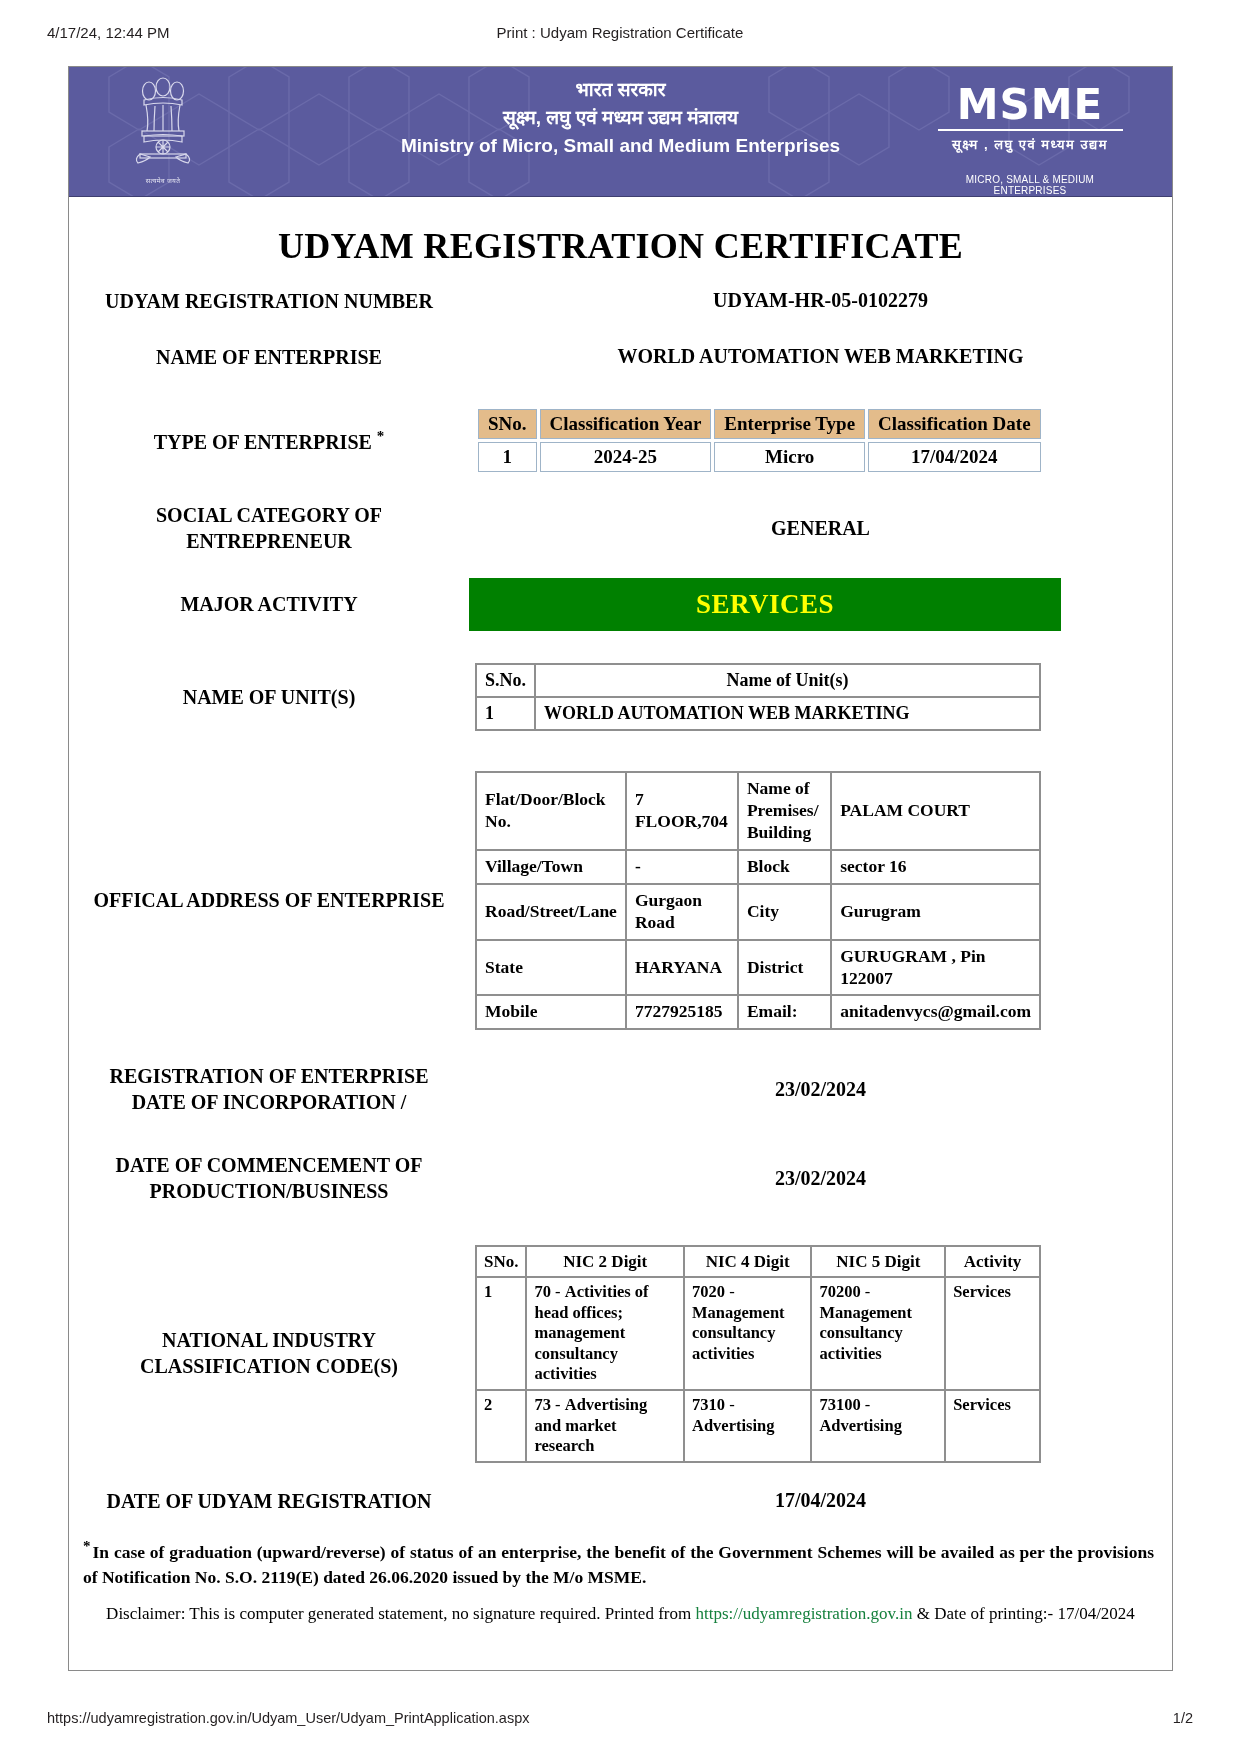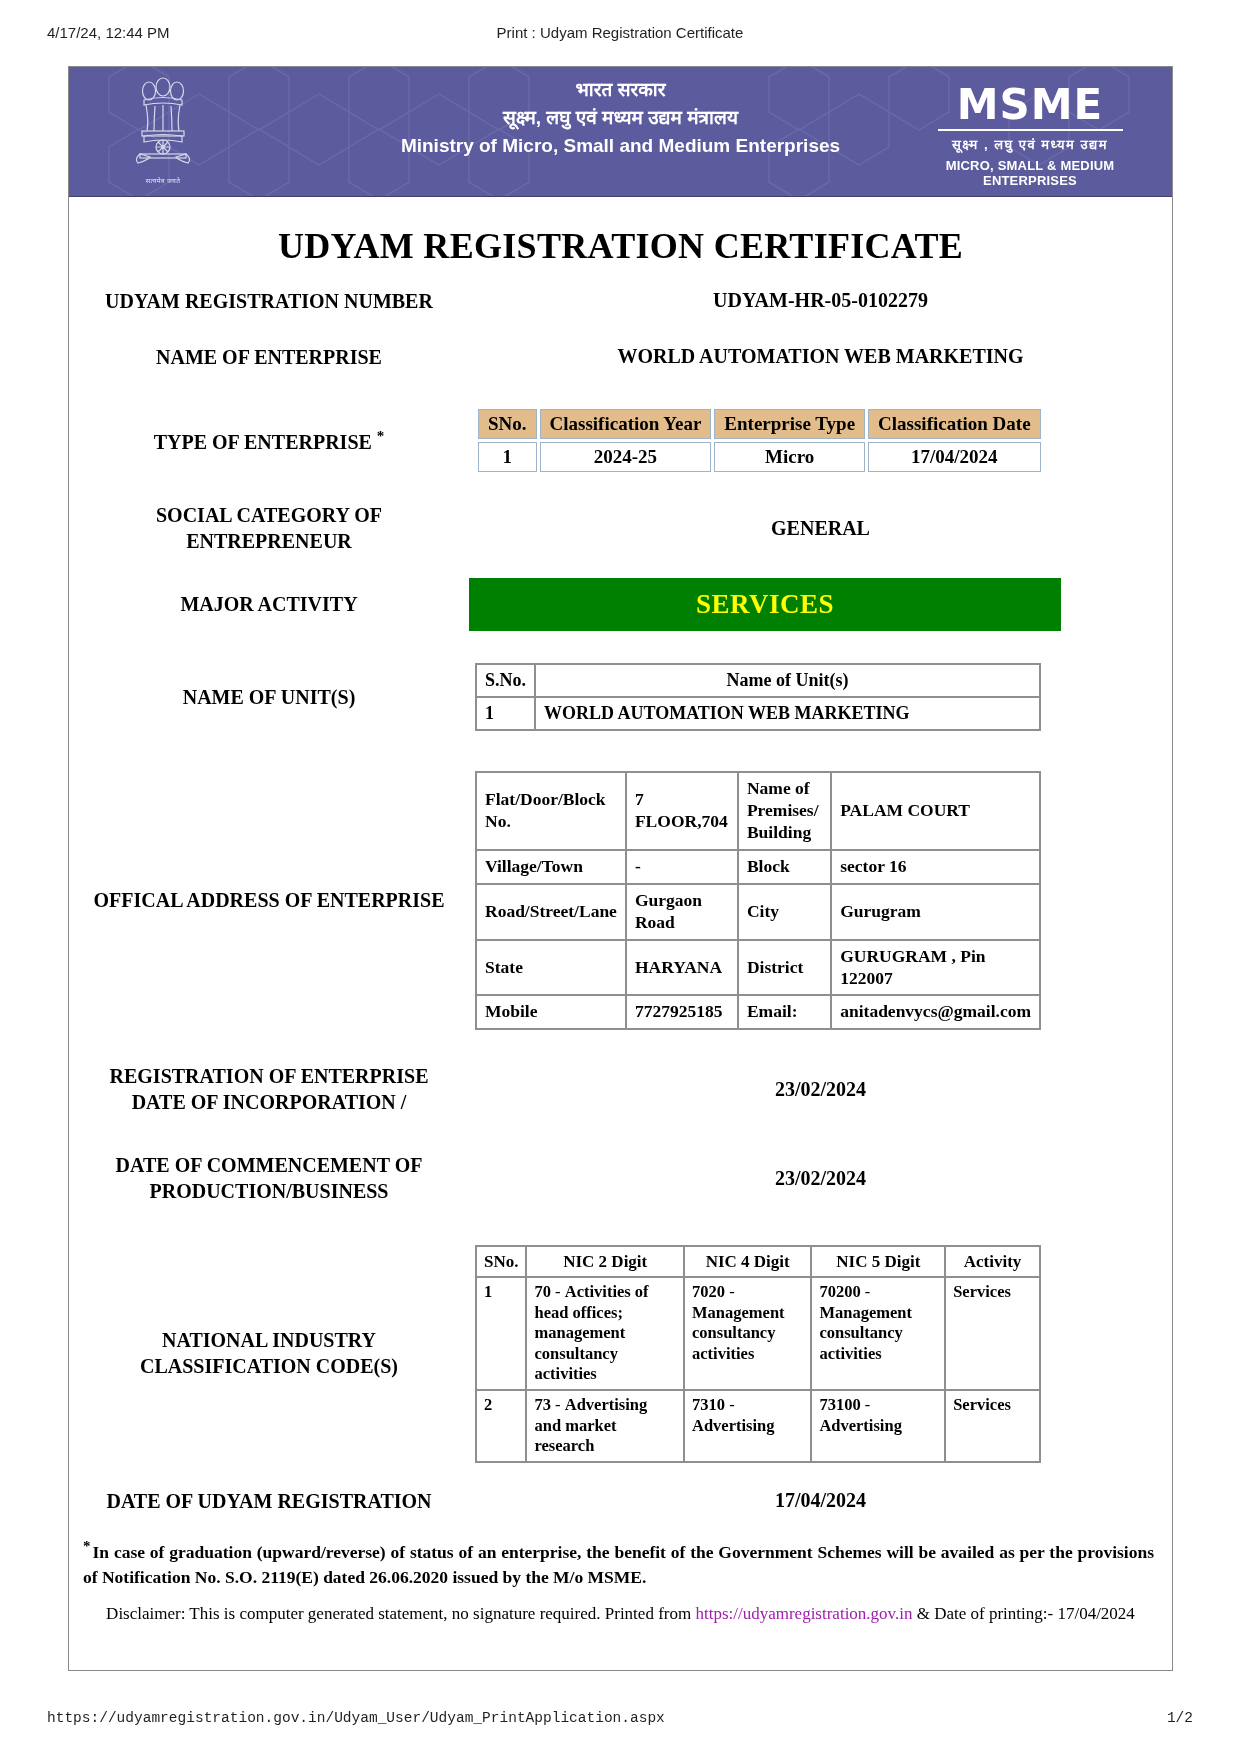--- a/index.html
+++ b/index.html
@@ -26,21 +26,21 @@
     font-size: 15px;
     color: #231f20;
   }
   .print-head .ph-left { position: absolute; left: 47px; top: 0; }
   .print-head .ph-center { position: absolute; left: 0; right: 0; text-align: center; }
 
   .print-foot {
     position: absolute;
     bottom: 22px; left: 0; right: 0;
     height: 22px;
-    font-family: Liberation Mono, monospace;
+    font-family: Liberation Sans, sans-serif;
     font-size: 14.5px;
     color: #231f20;
   }
   .print-foot .pf-left { position: absolute; left: 47px; top: 0; }
   .print-foot .pf-right { position: absolute; right: 47px; top: 0; }
 
   
   .sheet {
     position: absolute;
     left: 68px;
@@ -103,21 +103,21 @@
   }
   .msme-logo .glyph {
     font-size: 42px;
     font-weight: 700;
     letter-spacing: 1px;
     line-height: .95;
     font-family: "DejaVu Sans", sans-serif;
   }
   .msme-logo .rule { height: 2px; background: #fff; margin: 4px auto 4px; width: 185px; }
   .msme-logo .hindi { font-size: 13px; font-weight: 700; letter-spacing: 1.5px; }
-  .msme-logo .eng { font-size: 13px; font-weight: 700; letter-spacing: .2px; margin-top: 5px; }
+  .msme-logo .eng { font-size: 10px; font-weight: 400; letter-spacing: .2px; margin-top: 21px; }
 
   
   .doc-title {
     text-align: center;
     font-size: 36px;
     font-weight: 700;
     letter-spacing: .3px;
     margin-top: 28px;
     margin-bottom: 10px;
   }
@@ -265,21 +265,21 @@
     font-size: 15px;
     vertical-align: super;
     margin-right: 2px;
   }
   .disclaimer {
     margin: 12px 22px 0 22px;
     font-size: 17px;
     line-height: 1.38;
     text-align: center;
   }
-  .disclaimer .link { color: #a21caf; }
+  .disclaimer .link { color: #15803d; }
 </style>
 </head>
 <body>
 
 <div class="print-head">
   <span class="ph-left">4/17/24, 12:44 PM</span>
   <span class="ph-center">Print : Udyam Registration Certificate</span>
 </div>
 
 <div class="sheet">

